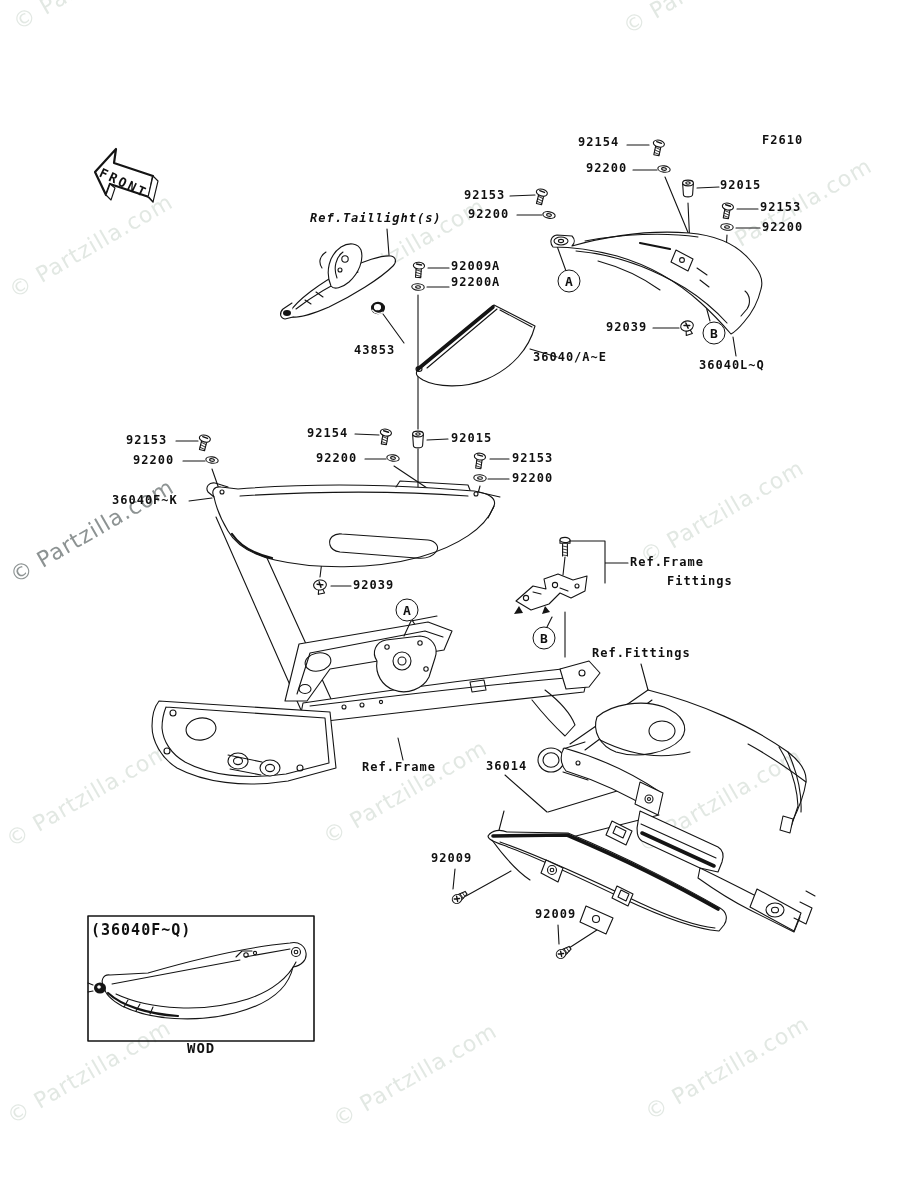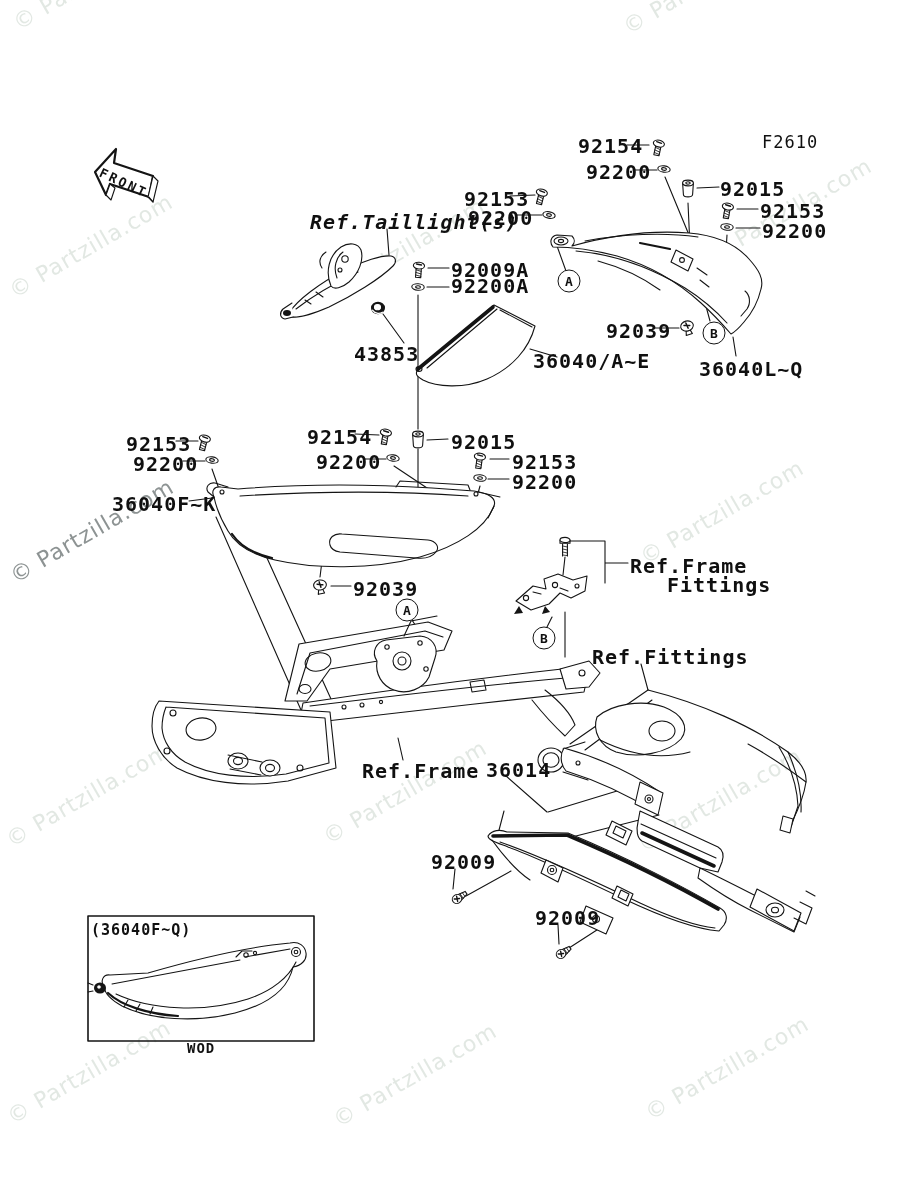--- a/index.html
+++ b/index.html
@@ -5,23 +5,23 @@
   html,body{margin:0;padding:0;background:#ffffff;}
   .stage{position:relative;width:916px;height:1200px;background:#fff;overflow:hidden;
          font-family:"DejaVu Sans Mono","Liberation Mono",monospace;}
   .stage svg.art{position:absolute;left:0;top:0;z-index:1;}
   svg.art *{stroke:#141414;fill:none;stroke-width:1.1;stroke-linecap:round;stroke-linejoin:round;}
   svg.art .wf{fill:#ffffff;}
   svg.art .df{fill:#141414;stroke:none;}
   svg.art .thick{stroke-width:3.6;}
   svg.art .med{stroke-width:2.2;}
   svg.art .thin{stroke-width:0.8;}
-  .lbl{position:absolute;z-index:3;color:#101010;font-weight:bold;font-size:20px;
+  .lbl{position:absolute;z-index:3;color:#101010;font-weight:bold;font-size:12px;
        letter-spacing:1px;line-height:1;white-space:pre;}
-  .lbl.small{font-size:17px;font-weight:400;letter-spacing:1px;}
+  .lbl.small{font-size:12px;font-weight:700;letter-spacing:1px;}
   .wm{position:absolute;z-index:0;font-family:"DejaVu Sans","Liberation Sans",sans-serif;
       font-size:22px;letter-spacing:1px;color:#e2e8e3;white-space:nowrap;
       transform:translate(-50%,-50%) rotate(-30deg);}
   .wm-dark{color:#8d9393;}
   .callout{position:absolute;z-index:3;width:21px;height:21px;border:1.7px solid #141414;
            border-radius:50%;background:#fff;display:flex;align-items:center;justify-content:center;
            font-size:13px;font-weight:bold;color:#101010;transform:translate(-50%,-50%);}
   .front-label{left:103px;top:166px;font-size:13px;letter-spacing:2.5px;
                transform:rotate(25deg);transform-origin:left top;z-index:4;}
 </style>

